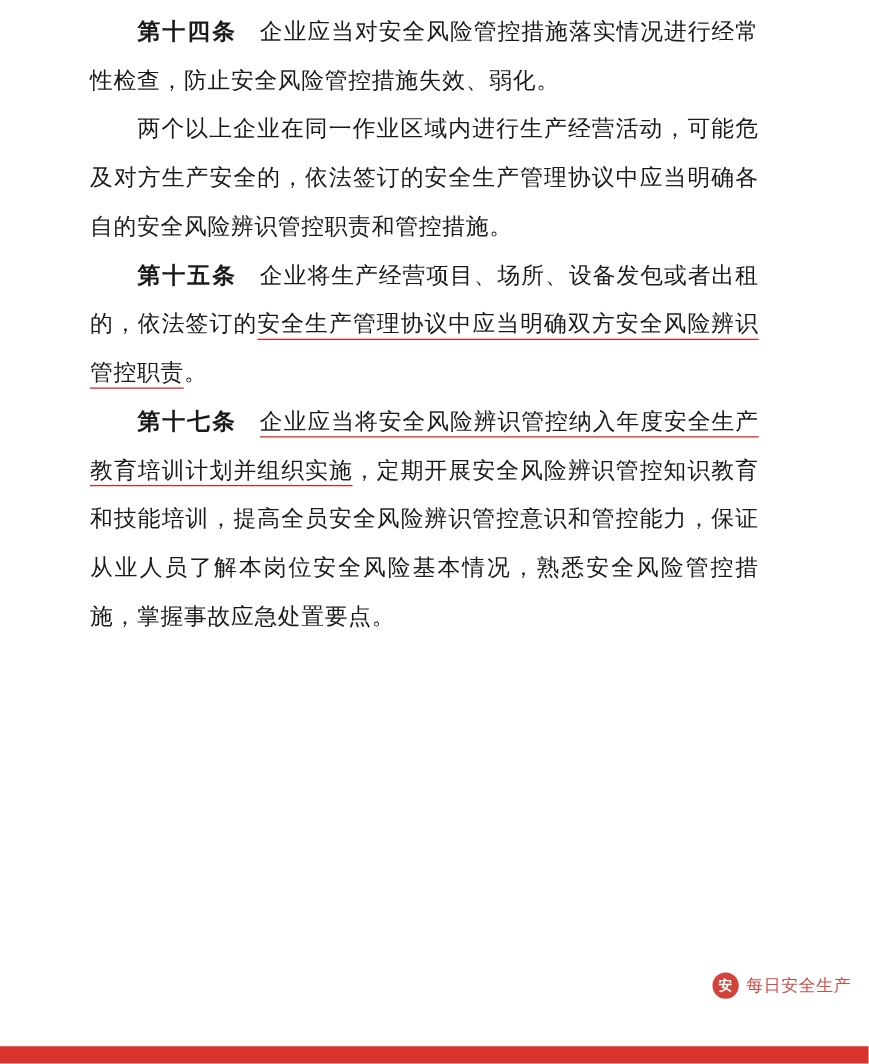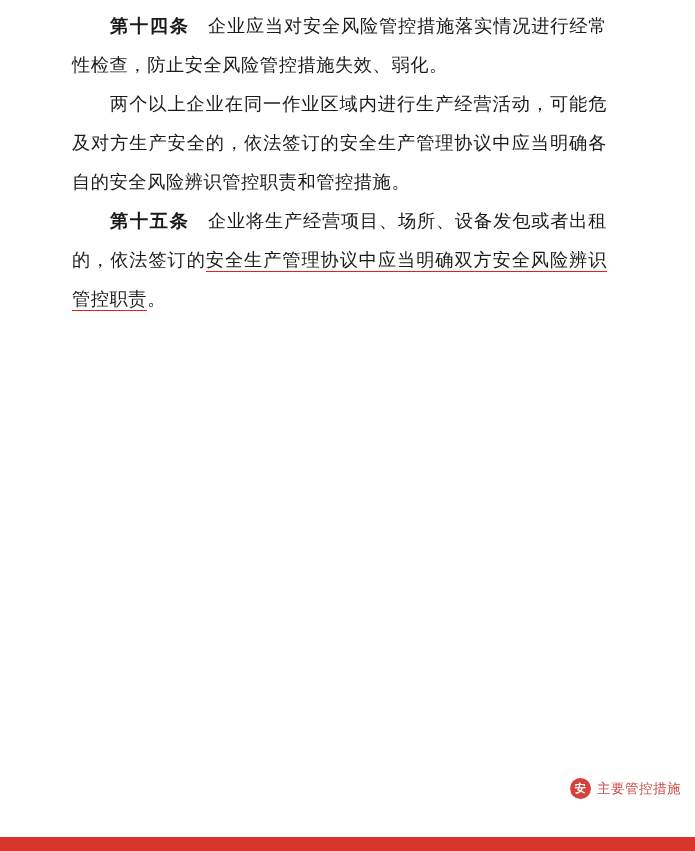--- a/index.html
+++ b/index.html
@@ -93,21 +93,24 @@
   <p class="para">
     <span>两个以上企业在同一作业区域内进行生产经营活动，可能危及对方生产安全的，依法签订的安全生产管理协议中应当明确各自的安全风险辨识管控职责和管控措施。</span>
   </p>
 
   <p class="para">
     <span class="lead">第十五条</span><span class="gap"></span><span>企业将生产经营项目、场所、设备发包或者出租的，依法签订的</span><span class="mark">安全生产管理协议中应当明确双方安全风险辨识管控职责</span><span>。</span>
   </p>
 
 
 
+  <p class="para">
+    <span class="lead">第十七条</span><span class="gap"></span><span class="mark">企业应当将安全风险辨识管控纳入年度安全生产教育培训计划并组织实施</span><span>，定期开展安全风险辨识管控知识教育和技能培训，提高全员安全风险辨识管控意识和管控能力，保证从业人员了解本岗位安全风险基本情况，熟悉安全风险管控措施，掌握事故应急处置要点。</span>
+  </p>
 
 </div>
 
 <div class="watermark">
   <span class="wm-logo">安</span>
-  <span>主要管控措施</span>
+  <span>每日安全生产</span>
 </div>
 
 <div class="bottom-bar"></div>
 
 </body></html>

